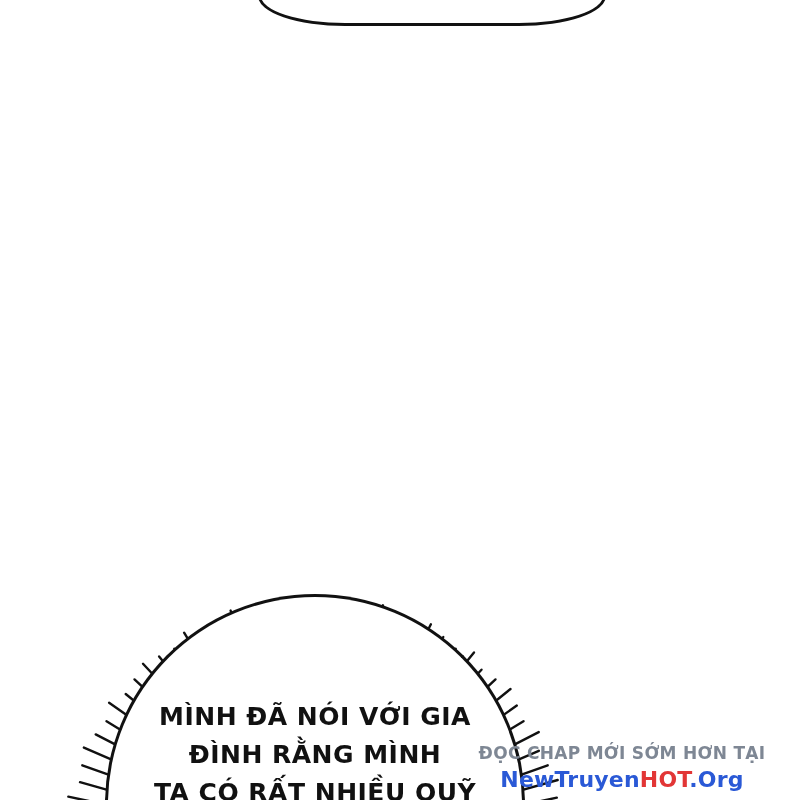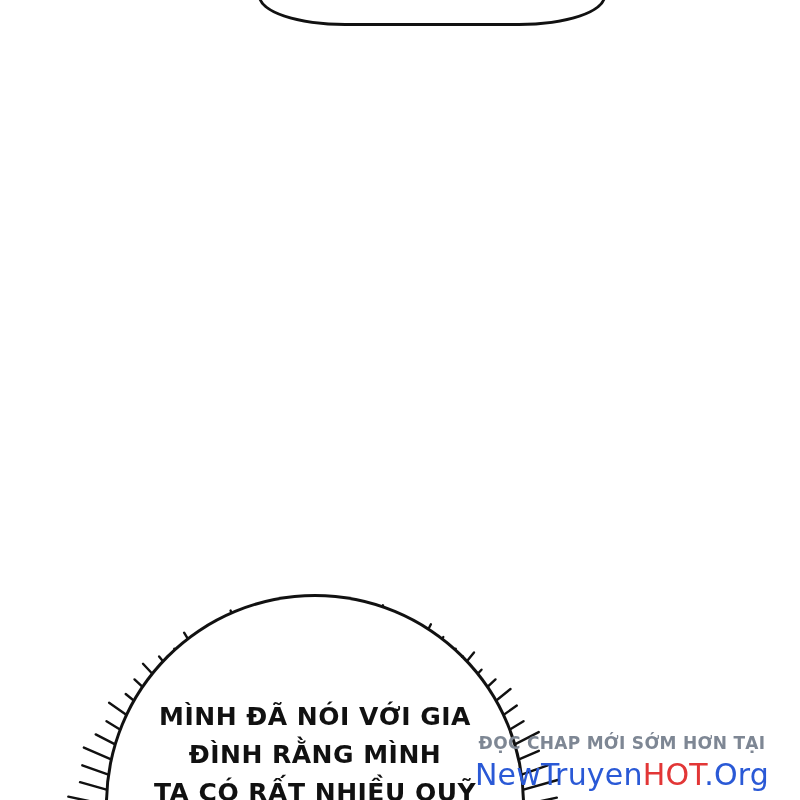--- a/index.html
+++ b/index.html
@@ -92,22 +92,22 @@
     font-family: "DejaVu Sans", sans-serif;
     font-size: 17px;
     font-weight: 700;
     color: #7e8794;
     letter-spacing: 0.3px;
     white-space: nowrap;
   }
   .wm-line2 {
     margin-top: 4px;
     font-family: "DejaVu Sans", sans-serif;
-    font-size: 30px;
-    font-weight: 400;
+    font-size: 22px;
+    font-weight: 700;
     letter-spacing: 0.2px;
     white-space: nowrap;
   }
   .wm-new { color: #2a59d6; }
   .wm-truyen { color: #2a59d6; }
   .wm-hot { color: #e23636; }
   .wm-org { color: #2a59d6; }
 </style>
 </head>
 <body>

